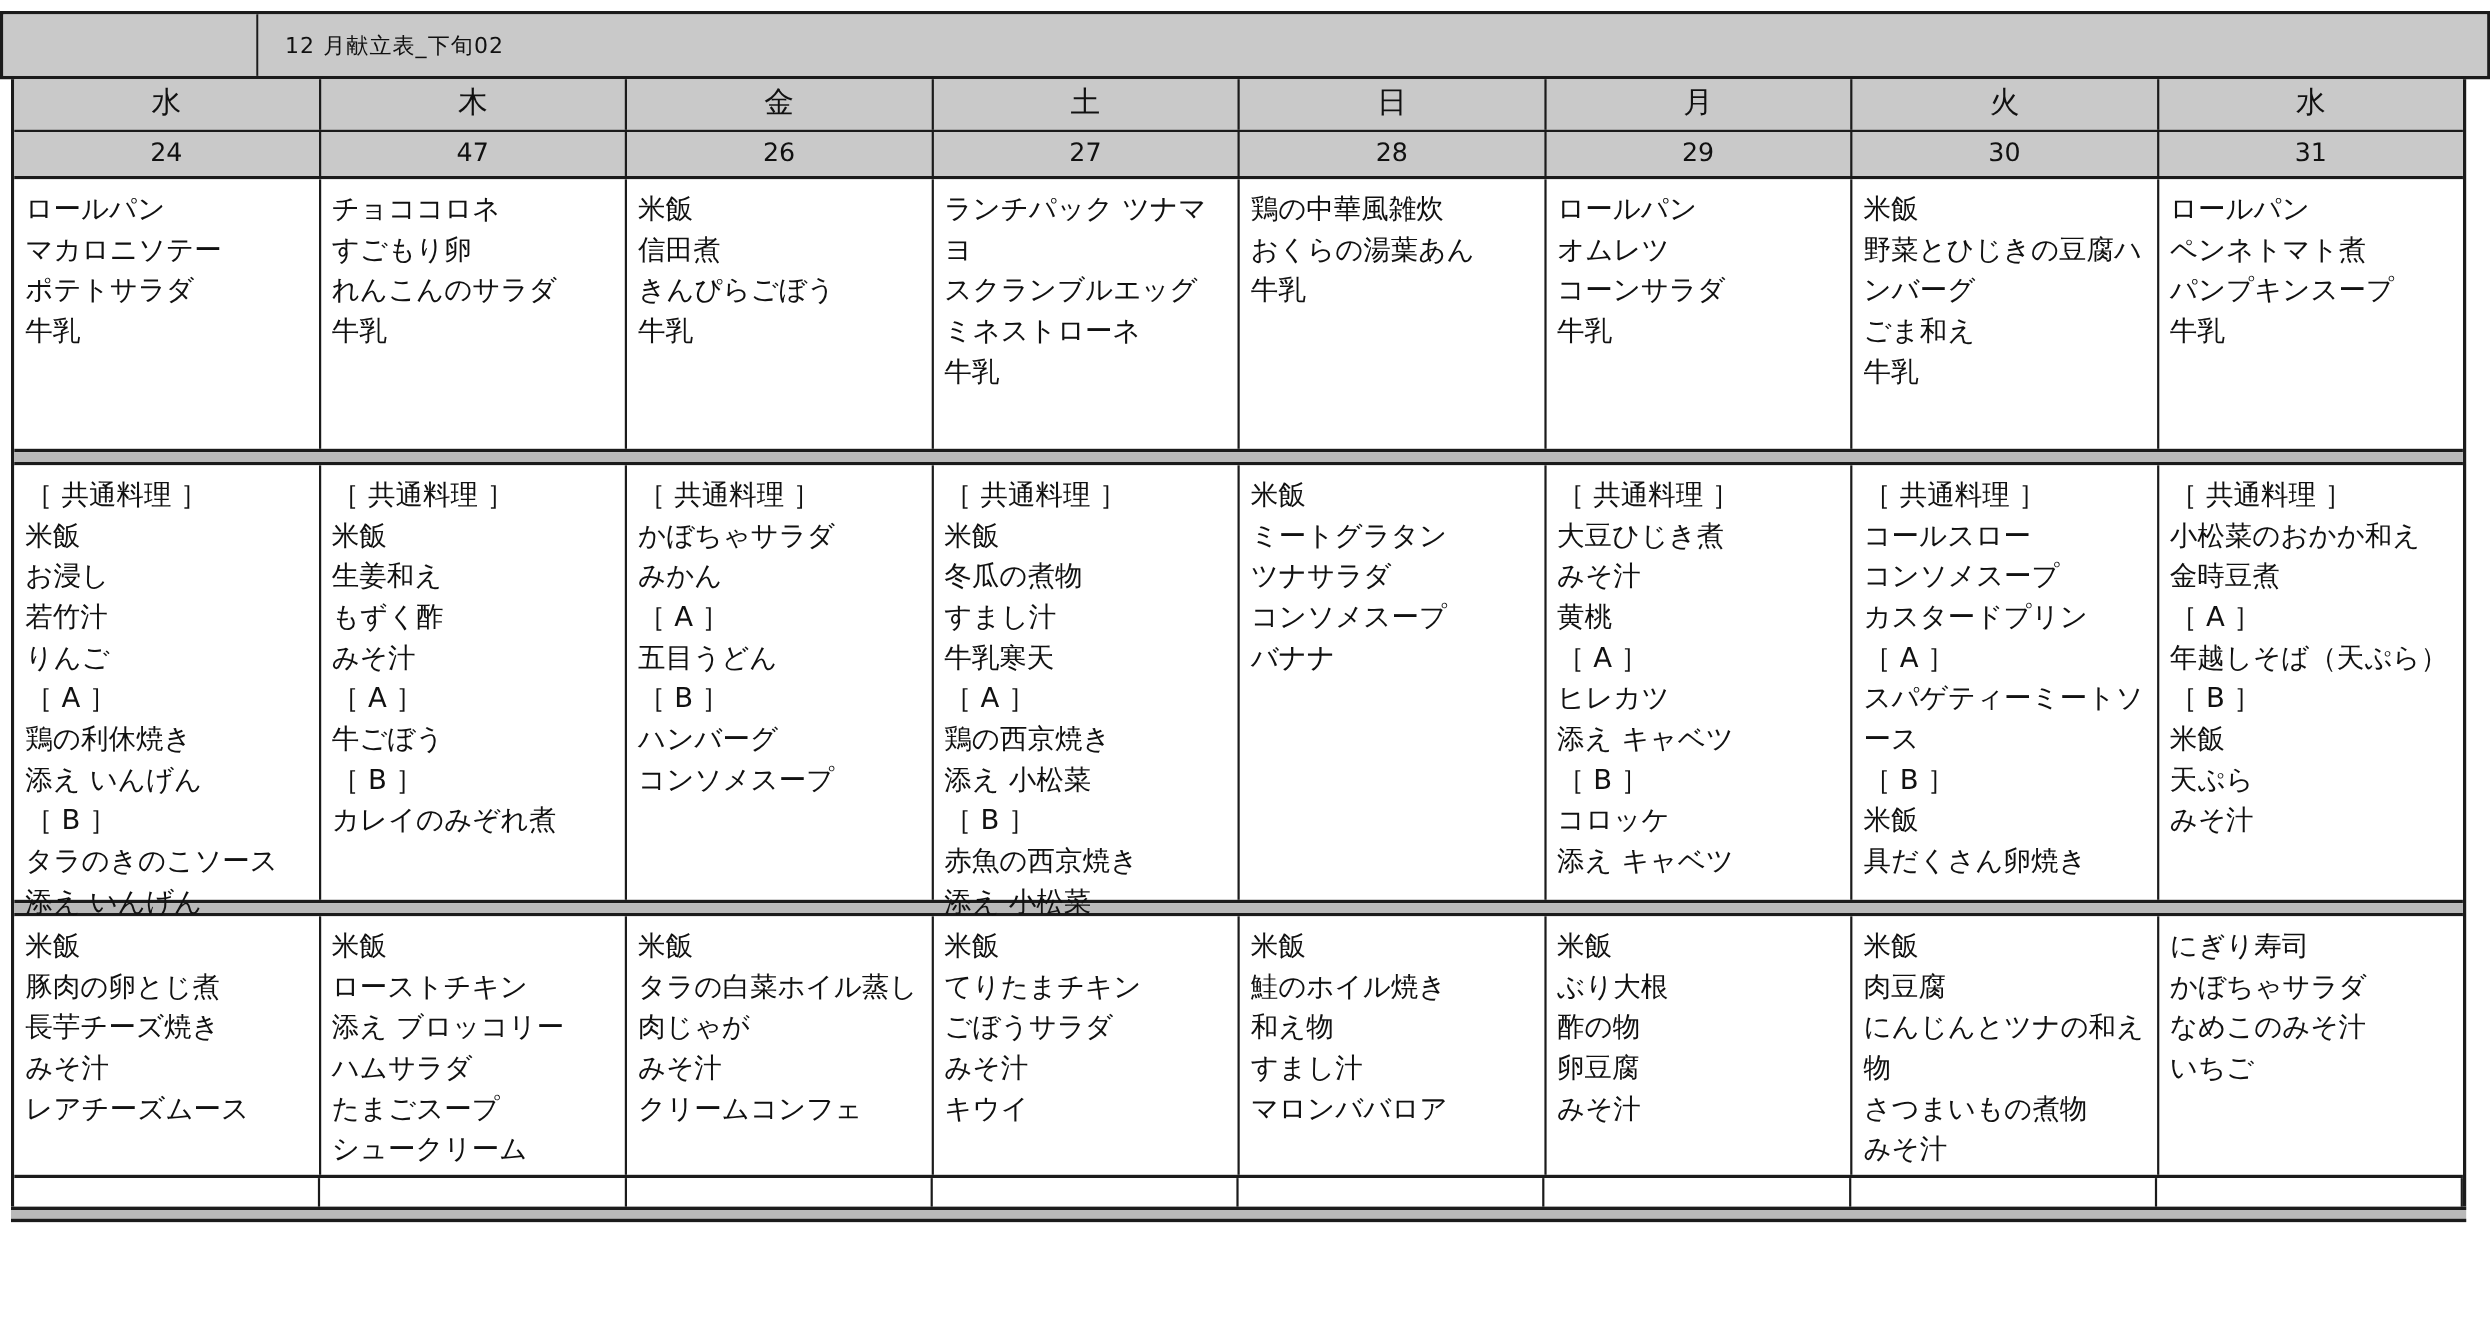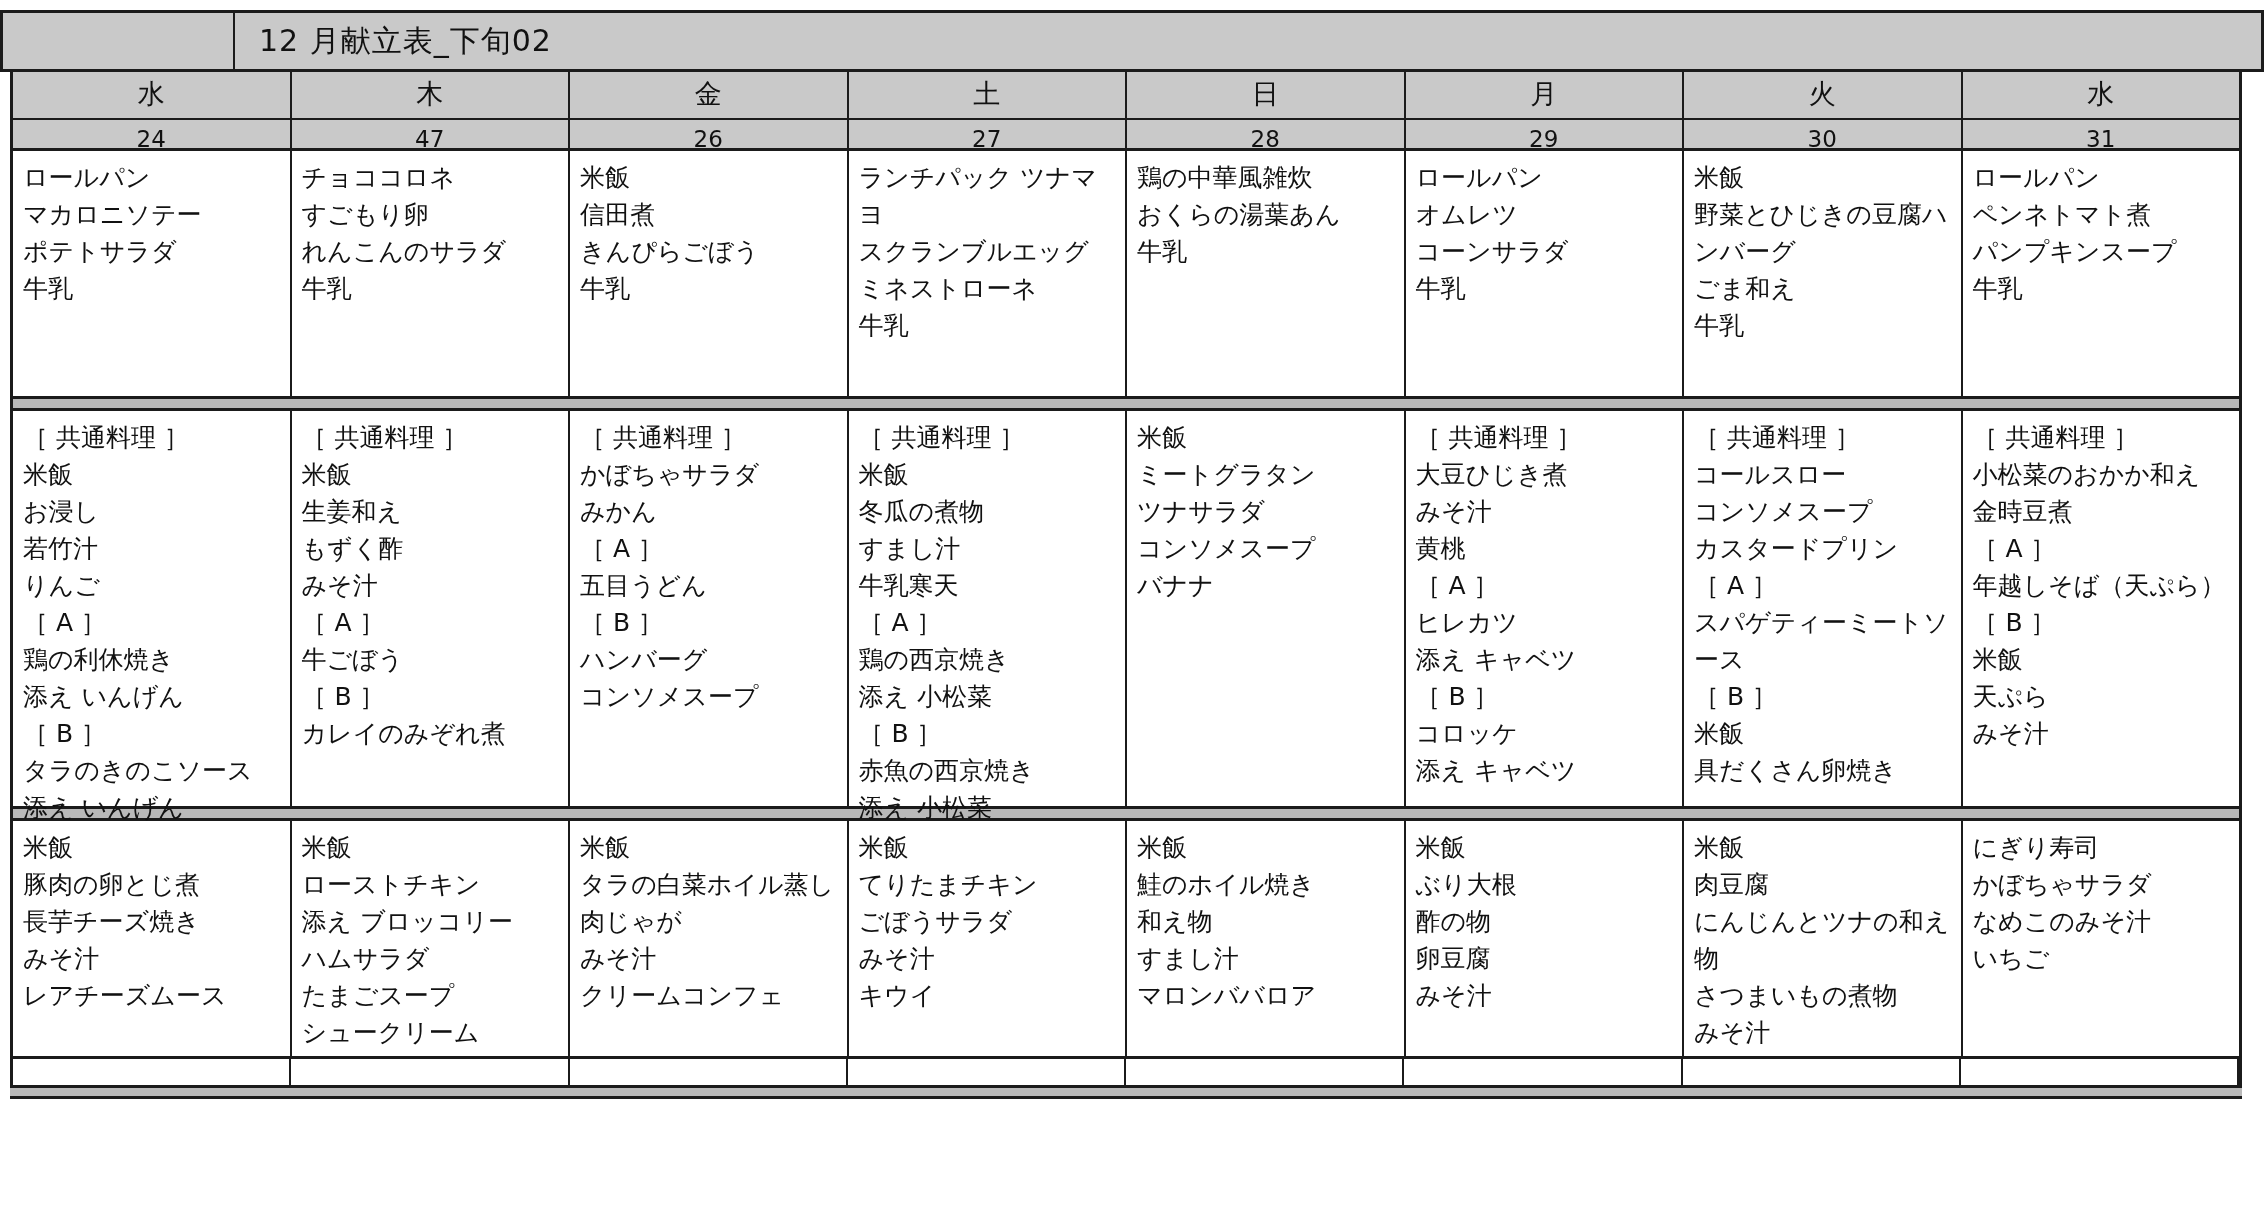--- a/index.html
+++ b/index.html
@@ -36,21 +36,21 @@
     width: 232px;
     border-right: 2px solid #1b1b1b;
     background: #c9c9c9;
   }
   .title-text-cell {
     flex: 1;
     display: flex;
     align-items: center;
     padding-left: 24px;
     background: #c9c9c9;
-    font-size: 30px;
+    font-size: 20px;
     letter-spacing: 1px;
   }
   
   .grid {
     width: 2232px;
     margin-left: 10px;
     border-left: 3px solid #1b1b1b;
     border-right: 3px solid #1b1b1b;
   }
   .row {
@@ -78,21 +78,21 @@
     padding: 0;
   }
   .row-day {
     background: #c9c9c9;
     border-bottom: 3px solid #1b1b1b;
   }
   .row-day .cell {
     text-align: center;
     font-size: 23px;
     line-height: 38px;
-    height: 28px;
+    height: 40px;
     padding: 0;
   }
 
   
   .row-meal .cell {
     padding: 8px 10px 6px 10px;
   }
   .meal-line {
     font-size: 25px;
     line-height: 37px;

